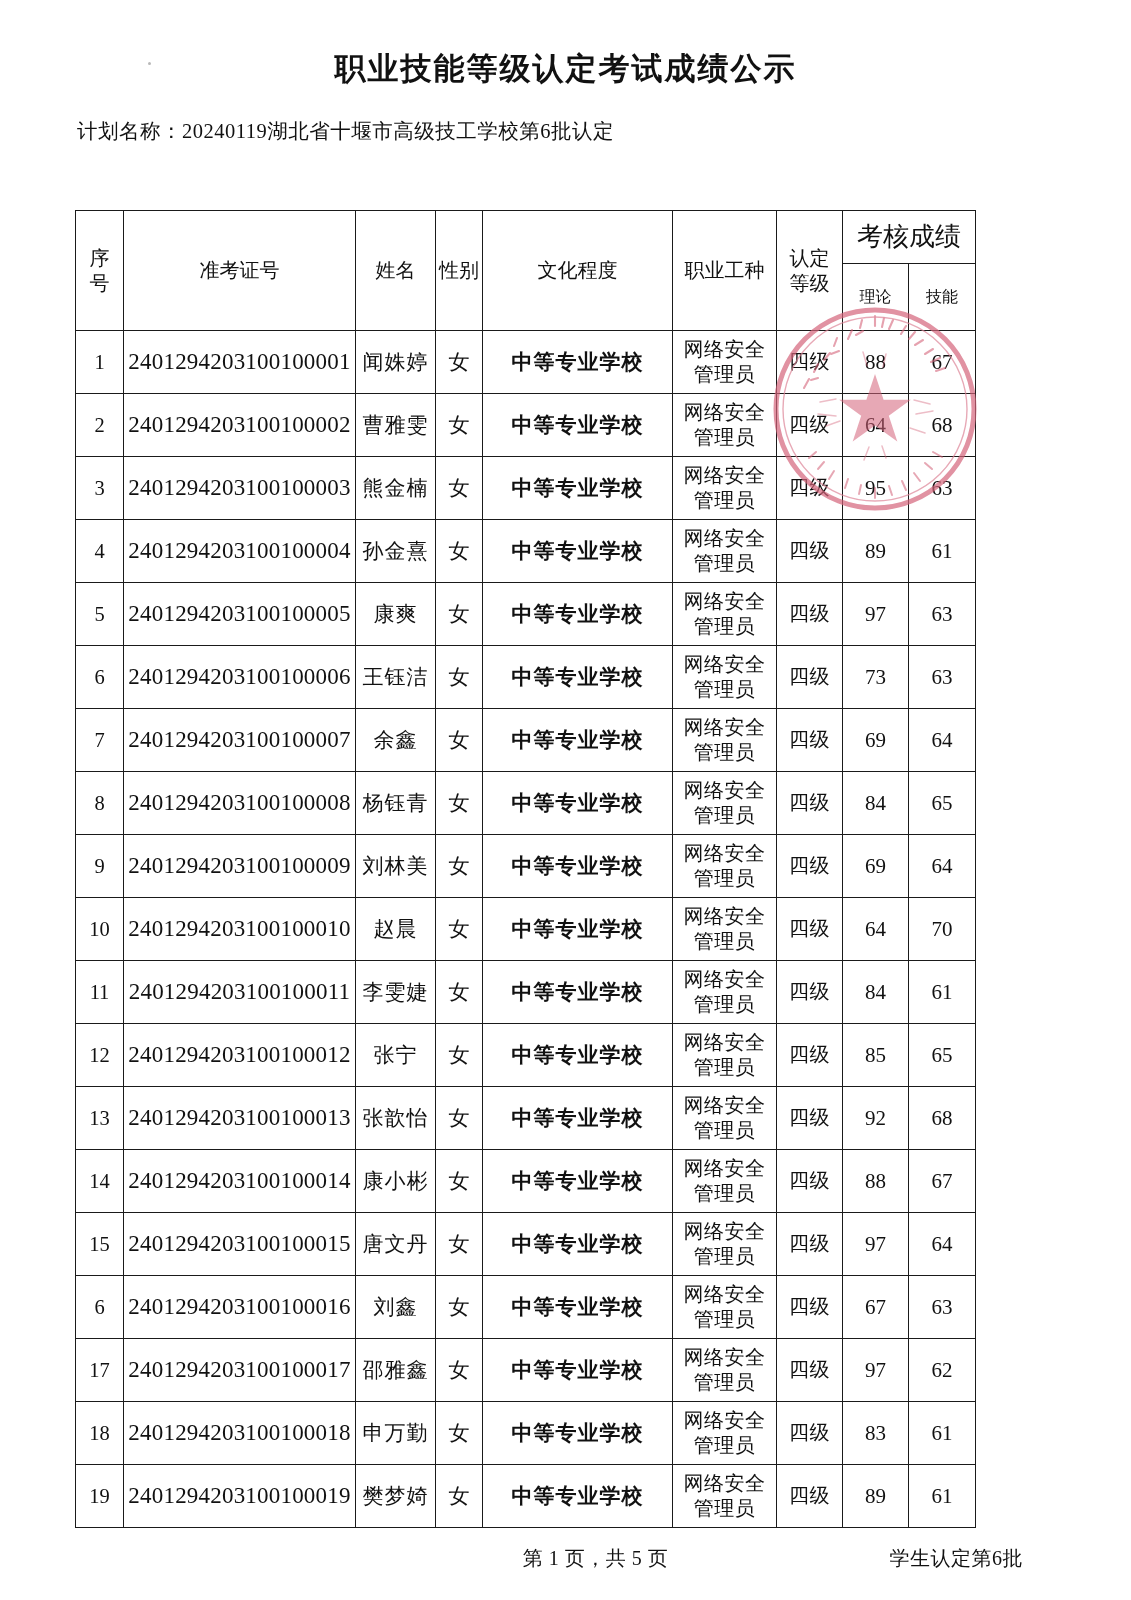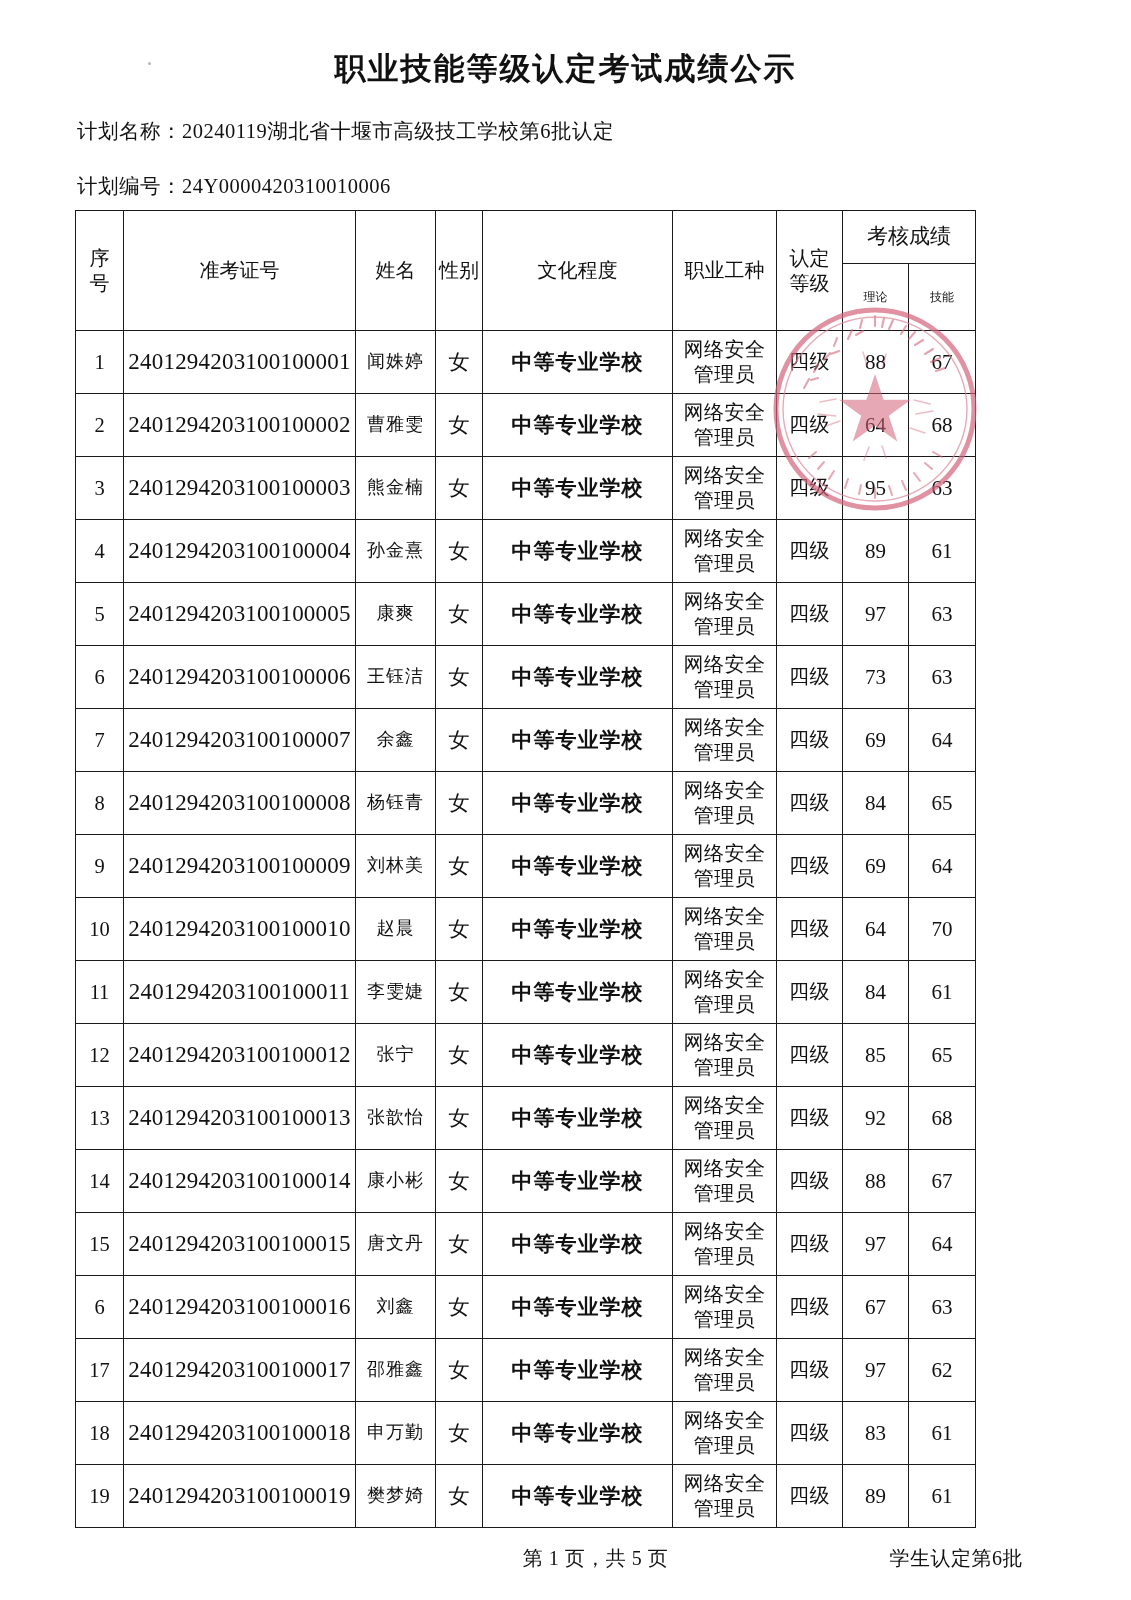--- a/index.html
+++ b/index.html
@@ -89,33 +89,33 @@
   col.c-level { width: 66px;  }
   col.c-theory{ width: 66px;  }
   col.c-skill { width: 67px;  }
 
   thead th {
     height: 118px;
     font-size: 21px;
     line-height: 1.22;
   }
   thead th.two-line span { display: block; }
-  thead th.score-group { height: 52px; font-size: 21px; }
-  thead th.score-sub { height: 66px; font-size: 12px; }
+  thead th.score-group { height: 52px; font-size: 26px; }
+  thead th.score-sub { height: 66px; font-size: 16px; }
 
   tbody td {
     height: 62px;
     line-height: 1.18;
   }
   tbody td.ticket {
     font-size: 23px;
     letter-spacing: 0.2px;
     font-family: "Liberation Serif", "DejaVu Serif", serif;
   }
-  tbody td.name { font-size: 18px; letter-spacing: 1px; }
+  tbody td.name { font-size: 21px; letter-spacing: 1px; }
   tbody td.sex  { font-size: 21px; }
   tbody td.edu  { font-size: 21px; letter-spacing: 1px; font-weight: bold; }
   tbody td.job  { font-size: 20px; line-height: 1.25; letter-spacing: 0.5px; }
   tbody td.job span { display: block; }
   tbody td.level{ font-size: 20px; letter-spacing: 0.5px; }
   tbody td.score{ font-size: 21px; }
   tbody td.idx  { font-size: 20.5px; }
 
   
   .footer {
@@ -161,23 +161,20 @@
 <div class="page">
 
   <div class="speck"></div>
 
   <div class="doc-title">职业技能等级认定考试成绩公示</div>
 
   <div class="meta-line meta-plan-name">
     <span class="meta-label">计划名称：</span><span class="meta-value">20240119湖北省十堰市高级技工学校第6批认定</span>
   </div>
 
-  <div class="meta-line meta-plan-code">
-    <span class="meta-label">计划编号：</span><span class="meta-value">24Y0000420310010006</span>
-  </div>
 
   <div class="table-wrap">
     <table class="grid">
       <colgroup>
         <col class="c-idx">
           <col class="c-ticket">
           <col class="c-name">
           <col class="c-sex">
         <col class="c-edu">
           <col class="c-job">

